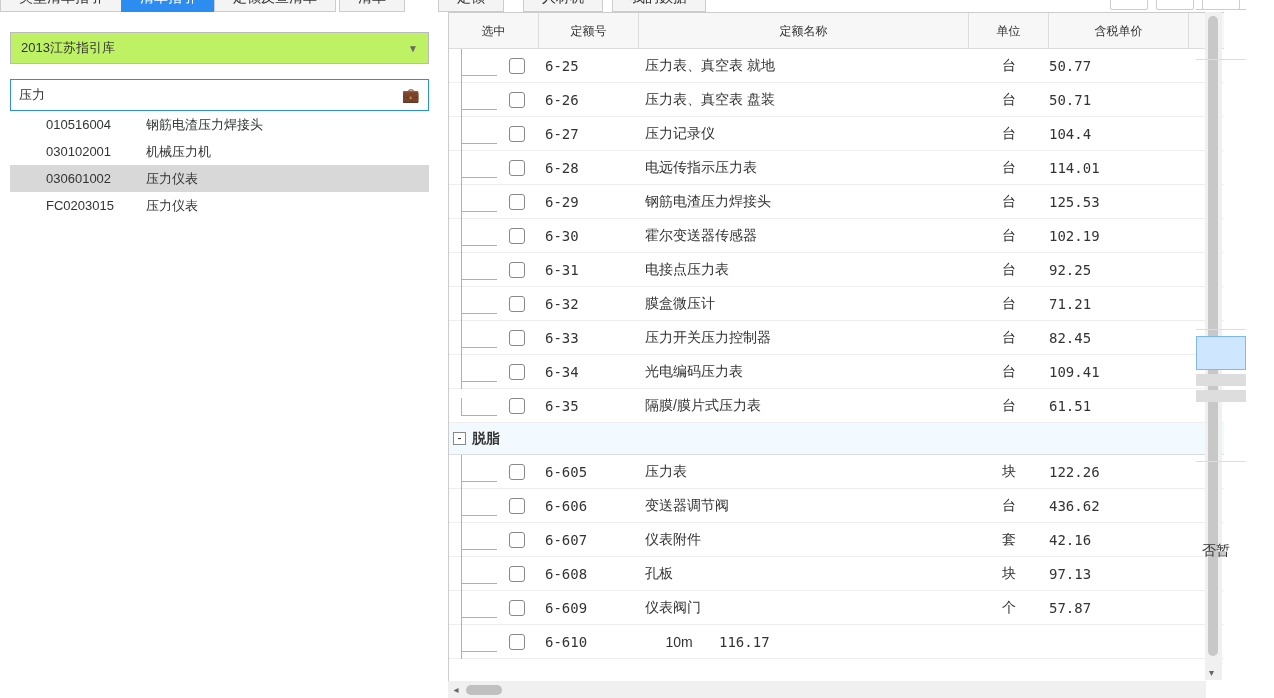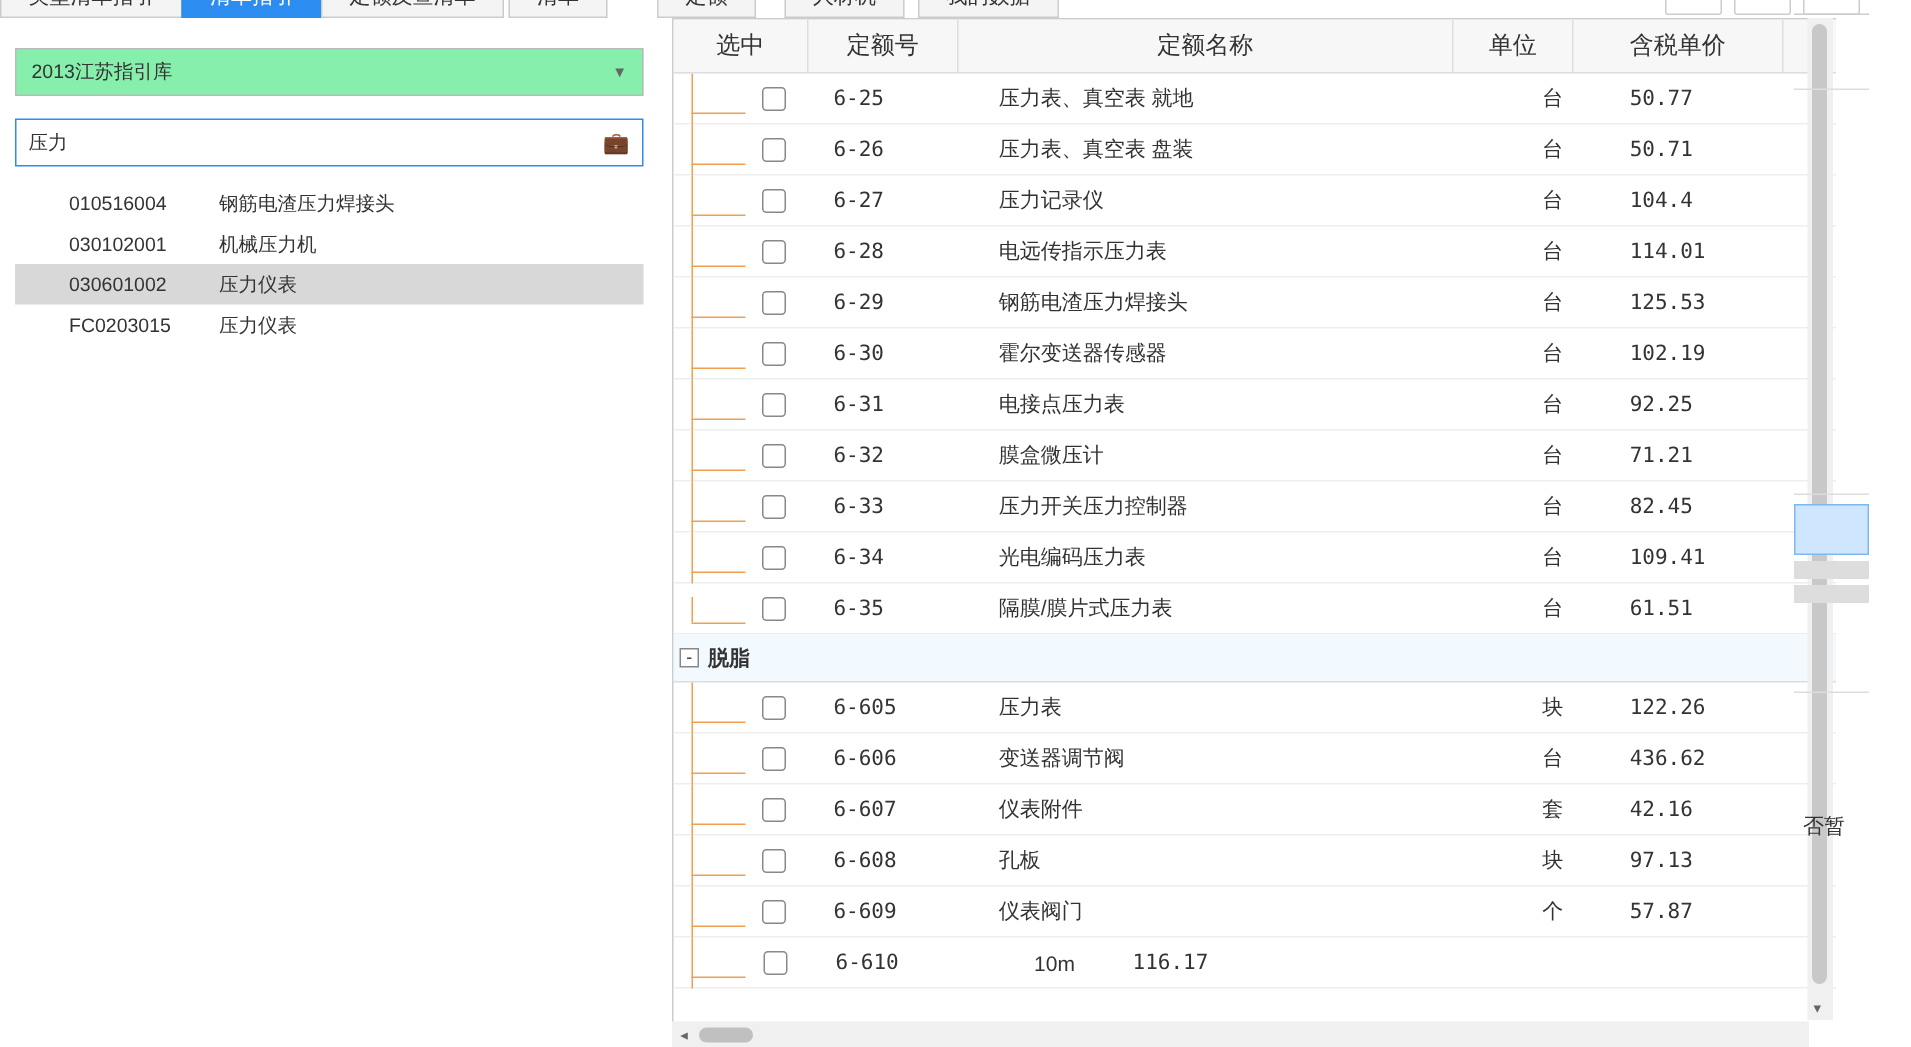--- a/index.html
+++ b/index.html
@@ -29,61 +29,60 @@
     .btn {
       height: 22px; padding: 0 18px; border: 1px solid #ccc; background: #fff;
       border-radius: 2px;
     }
     .left-panel {
       position: absolute; left: 10px; top: 32px; width: 424px;
     }
     .dropdown {
       width: 419px; height: 32px; border: 1px solid #bbb;
       padding: 0 10px; display: flex; align-items: center;
-      justify-content: space-between; background: #86efac;
+      justify-content: space-between; background: #bef264;
     }
     .dropdown .caret { color: #666; font-size: 10px; }
     .search-box {
       margin-top: 15px; width: 419px; height: 32px; border: 1px solid #2d8cf0;
       padding: 0 8px; display: flex; align-items: center;
       justify-content: space-between;
     }
     .search-icon { color: #2d8cf0; font-size: 14px; }
-    .tree-list { margin-top: 11px; width: 419px; }
+    .tree-list { margin-top: 0; width: 419px; }
     .tree-item {
       height: 27px; line-height: 27px; padding-left: 36px;
       white-space: nowrap;
     }
     .tree-item.selected { background: #d8d8d8; }
     .tree-code { display: inline-block; width: 100px; }
     
     .right-panel {
       position: absolute; left: 448px; top: 12px; width: 776px; height: 686px;
       border-top: 1px solid #ccc; border-left: 1px solid #ccc;
       overflow: hidden;
     }
     .table-header {
       display: flex; background: #f7f7f7; height: 36px; border-bottom: 1px solid #ddd;
     }
     .th {
       border-right: 1px solid #ddd; text-align: center; line-height: 36px;
-      font-size: 16px;
+      font-size: 12px;
     }
     .th.select { width: 90px; }
     .th.code { width: 100px; }
     .th.name { width: 330px; }
     .th.unit { width: 80px; }
     .th.price { width: 140px; }
     .table-body {
       height: 626px; overflow-y: auto; overflow-x: hidden; position: relative;
     }
     .table-row {
       display: flex; height: 34px; border-bottom: 1px solid #eee;
       align-items: center;
-      gap: 12px;
     }
     .tree-cell {
       width: 90px; display: flex; align-items: center; justify-content: flex-end;
       padding-right: 14px; position: relative;
     }
     .tree-line {
       position: absolute; left: 12px; width: 36px; height: 34px;
       border-left: 1px solid #f0a050; 
     }
     .tree-branch {

